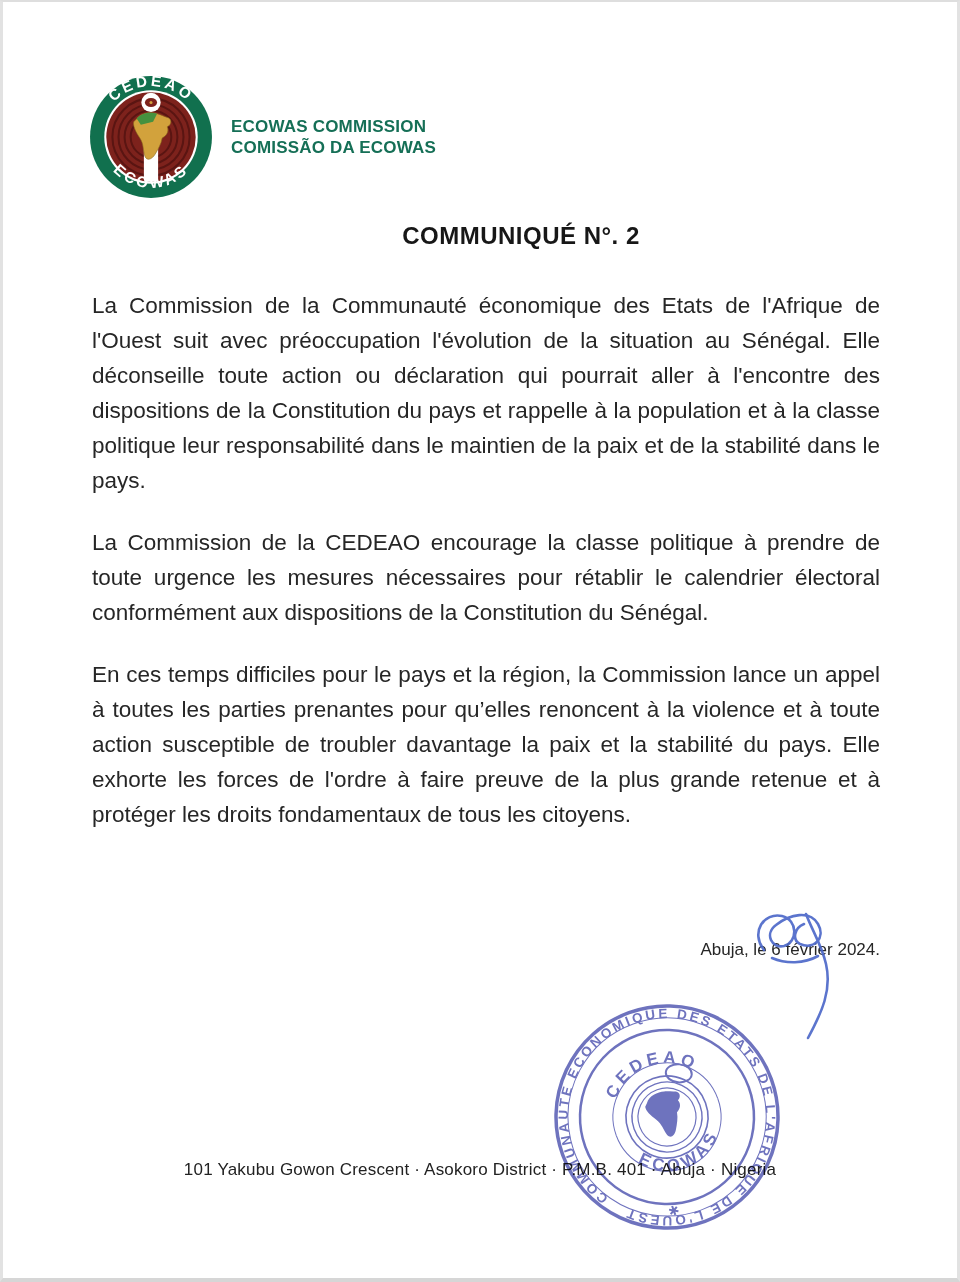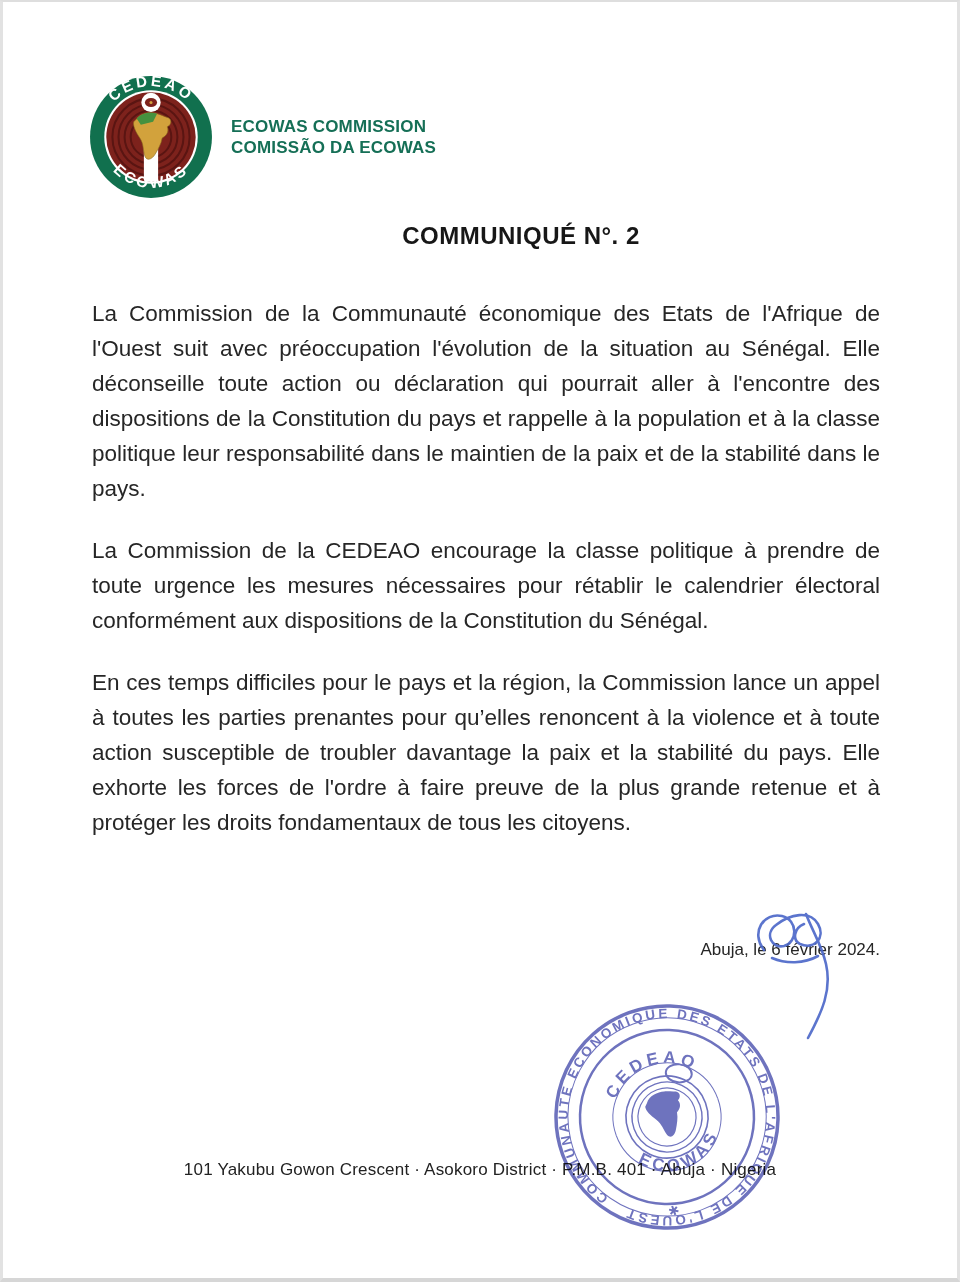--- a/index.html
+++ b/index.html
@@ -10,21 +10,21 @@
   }
   .page-edge{position:absolute;inset:0;pointer-events:none;
     border-left:3px solid #e2e2e2;border-right:3px solid #e2e2e2;
     border-top:2px solid #dedede;border-bottom:4px solid #d6d6d6;}
   .logo{position:absolute;left:88px;top:74px;width:126px;height:126px;}
   .org-block{position:absolute;left:204px;top:116px;line-height:21px;margin-left:27px;}
   .org-line{font-weight:bold;font-size:17px;color:#156f56;letter-spacing:.2px;}
   .doc-title{position:absolute;left:0;top:222px;width:960px;text-align:center;
     font-weight:bold;font-size:24px;color:#171717;letter-spacing:.5px;padding-left:41px;}
   .body-text{position:absolute;left:92px;top:284px;width:788px;}
-  .body-text p{margin:12px 0 27px 0;font-size:22.5px;line-height:35px;
+  .body-text p{margin:4px 0 27px 0;font-size:22.5px;line-height:35px;
     text-align:justify;color:#262626;}
   .dateline{position:absolute;right:80px;top:940px;font-size:17px;color:#262626;}
   .signature{position:absolute;left:742px;top:888px;width:150px;height:165px;z-index:3;}
   .stamp{position:absolute;left:550px;top:1000px;width:234px;height:234px;
     z-index:2;mix-blend-mode:multiply;opacity:.88;}
   .footer{position:absolute;left:0;top:1160px;width:960px;text-align:center;z-index:1;}
   .footer .address{font-size:17px;color:#222222;letter-spacing:.2px;}
   .footer .website{margin-top:14px;font-size:17px;font-weight:bold;color:#0d7a58;letter-spacing:.3px;}
 </style>
 </head>

